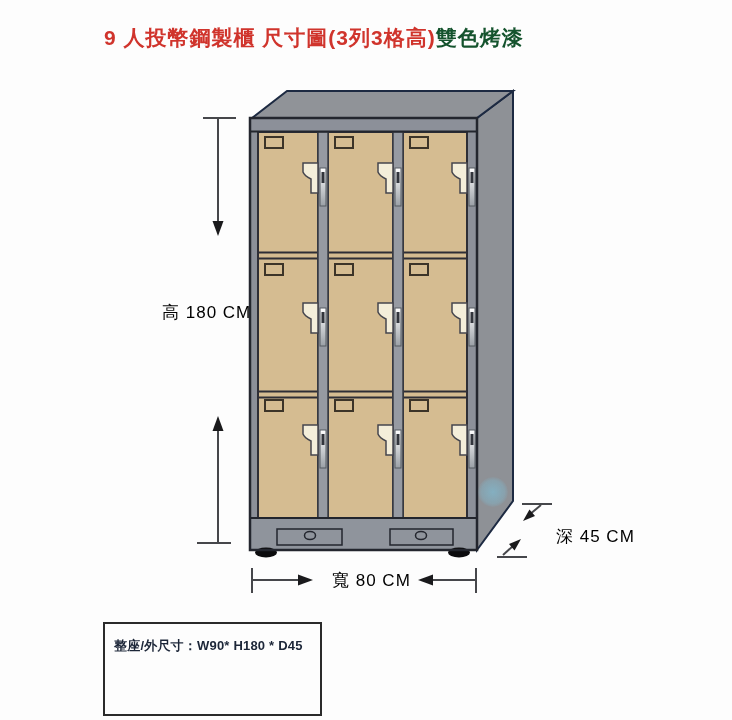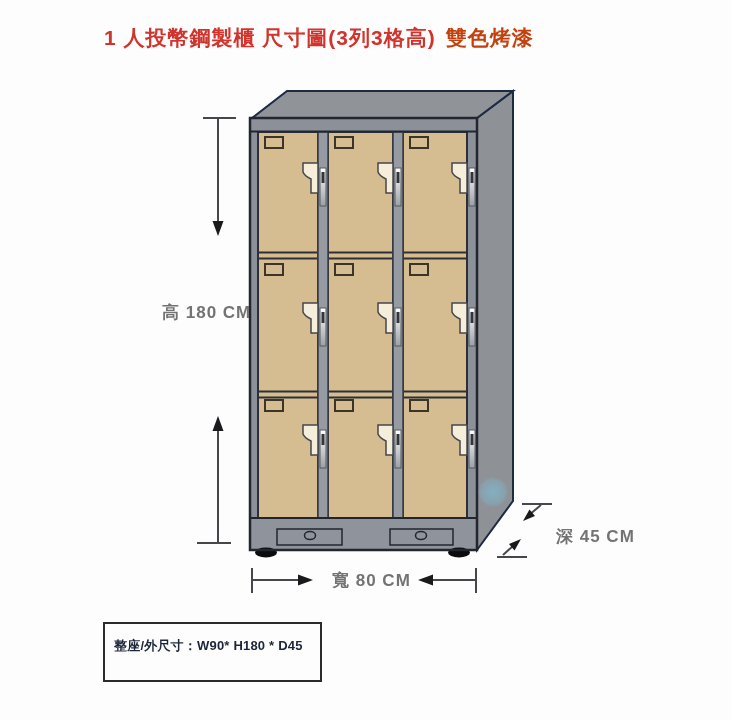--- a/index.html
+++ b/index.html
@@ -1,43 +1,43 @@
 <!DOCTYPE html>
 <html><head>
 <meta charset="utf-8">
 <style>
   html,body{margin:0;padding:0;background:#fff;}
   #page{position:relative;width:732px;height:720px;background:#fdfdfd;overflow:hidden;
         font-family:"Liberation Sans","DejaVu Sans",sans-serif;}
   #title{position:absolute;left:104px;top:24px;font-size:21px;font-weight:bold;
          letter-spacing:1px;white-space:nowrap;}
   #title .t-main{color:#d0342c;}
-  #title .t-sub{color:#c2410c;margin-left:10px;}
-  .dim-label{position:absolute;font-size:17px;color:#737373;font-weight:700;
+  #title .t-sub{color:#14532d;}
+  .dim-label{position:absolute;font-size:17px;color:#000000;font-weight:400;
              letter-spacing:1px;white-space:nowrap;}
   #height-label{left:162px;top:301px;}
   #width-label{left:332px;top:569px;}
   #depth-label{left:536px;top:525px;margin-left:20px;}
-  #spec-box{position:absolute;left:103px;top:622px;width:219px;height:60px;
+  #spec-box{position:absolute;left:103px;top:622px;width:219px;height:94px;
             box-sizing:border-box;border:2px solid #2b2b2b;background:#fdfdfd;
             padding:9px 6px 0 9px;}
   #spec-box .spec-line{font-size:13px;line-height:26px;color:#1c2638;
             font-weight:600;letter-spacing:0.2px;white-space:nowrap;}
   #watermark{position:absolute;left:478px;top:477px;width:30px;height:30px;border-radius:50%;
              background:radial-gradient(circle,rgba(127,192,216,0.65) 0%,rgba(127,192,216,0.35) 55%,rgba(127,192,216,0) 75%);
              filter:blur(0.5px);}
   svg{position:absolute;left:0;top:0;}
 </style>
 </head>
 <body>
 
 <div id="page">
 
   <div id="title">
-    <span class="t-main">1 人投幣鋼製櫃 尺寸圖(3列3格高)</span><span class="t-sub">雙色烤漆</span>
+    <span class="t-main">9 人投幣鋼製櫃 尺寸圖(3列3格高)</span><span class="t-sub">雙色烤漆</span>
   </div>
 
   <svg width="732" height="720" viewBox="0 0 732 720">
 
     <defs>
       <linearGradient id="stripGrad" x1="0" y1="0" x2="0" y2="1">
         <stop offset="0" stop-color="#ffffff"></stop>
         <stop offset="1" stop-color="#9aa0a6"></stop>
       </linearGradient>
     </defs>

